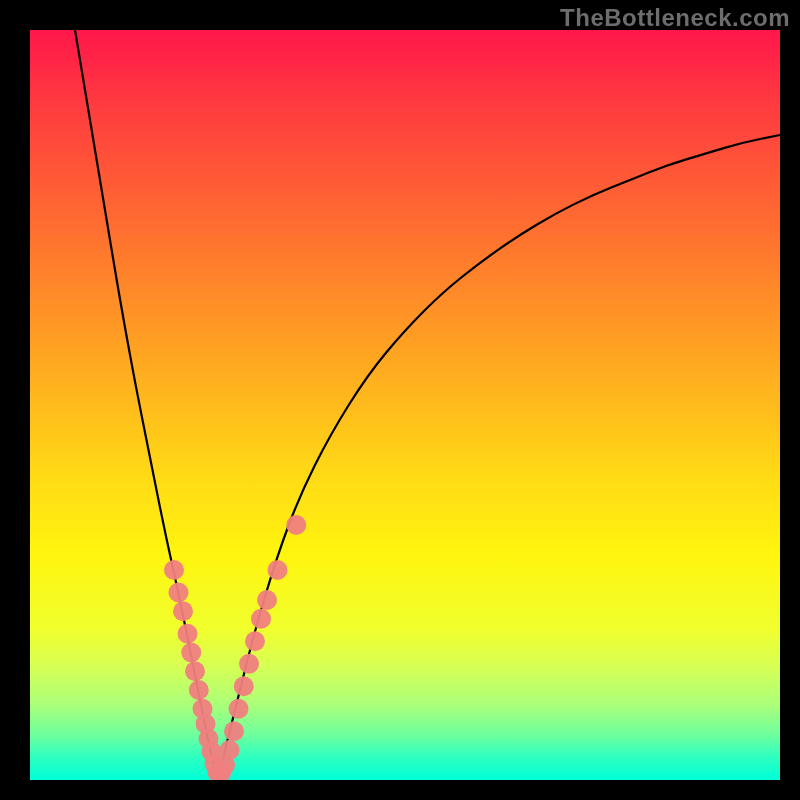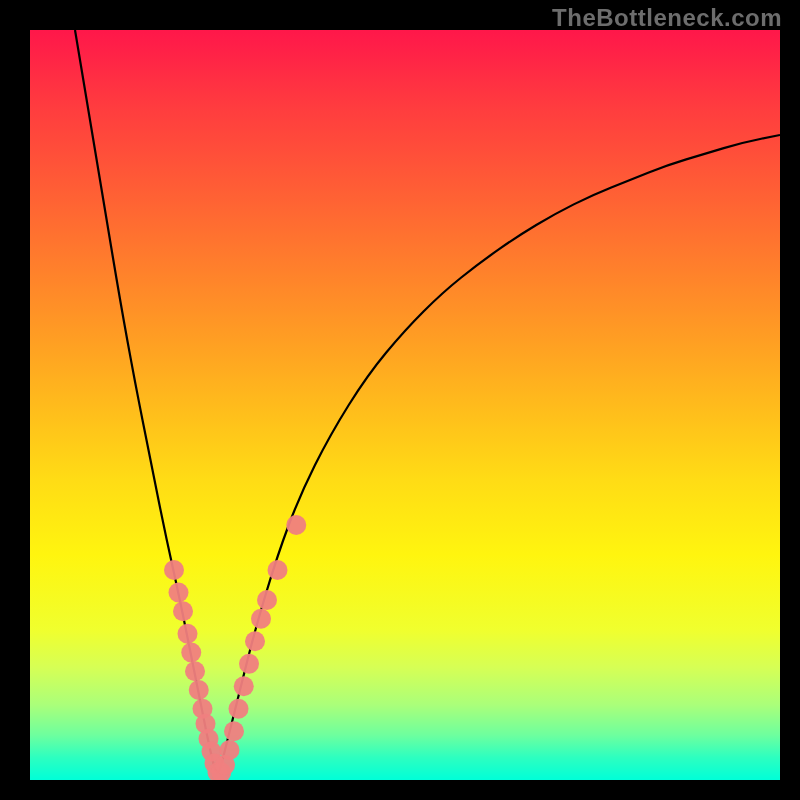--- a/index.html
+++ b/index.html
@@ -29,21 +29,21 @@
       #d6ff55 85%,
       #aaff7a 90%,
       #6eff9e 94%,
       #2dffc0 97%,
       #00ffd8 100%);
     overflow: hidden;
   }
   .watermark {
     position: absolute;
     top: 4px;
-    right: 18px;
+    right: 10px;
     font-family: Arial, Helvetica, sans-serif;
     font-size: 24px;
     font-weight: bold;
     color: #6d6d6d;
     letter-spacing: 0.5px;
     user-select: none;
   }
   svg { display: block; }
   .curve { stroke: #000; stroke-width: 2.2; fill: none; }
   .marker { fill: #f08080; opacity: 0.95; }

